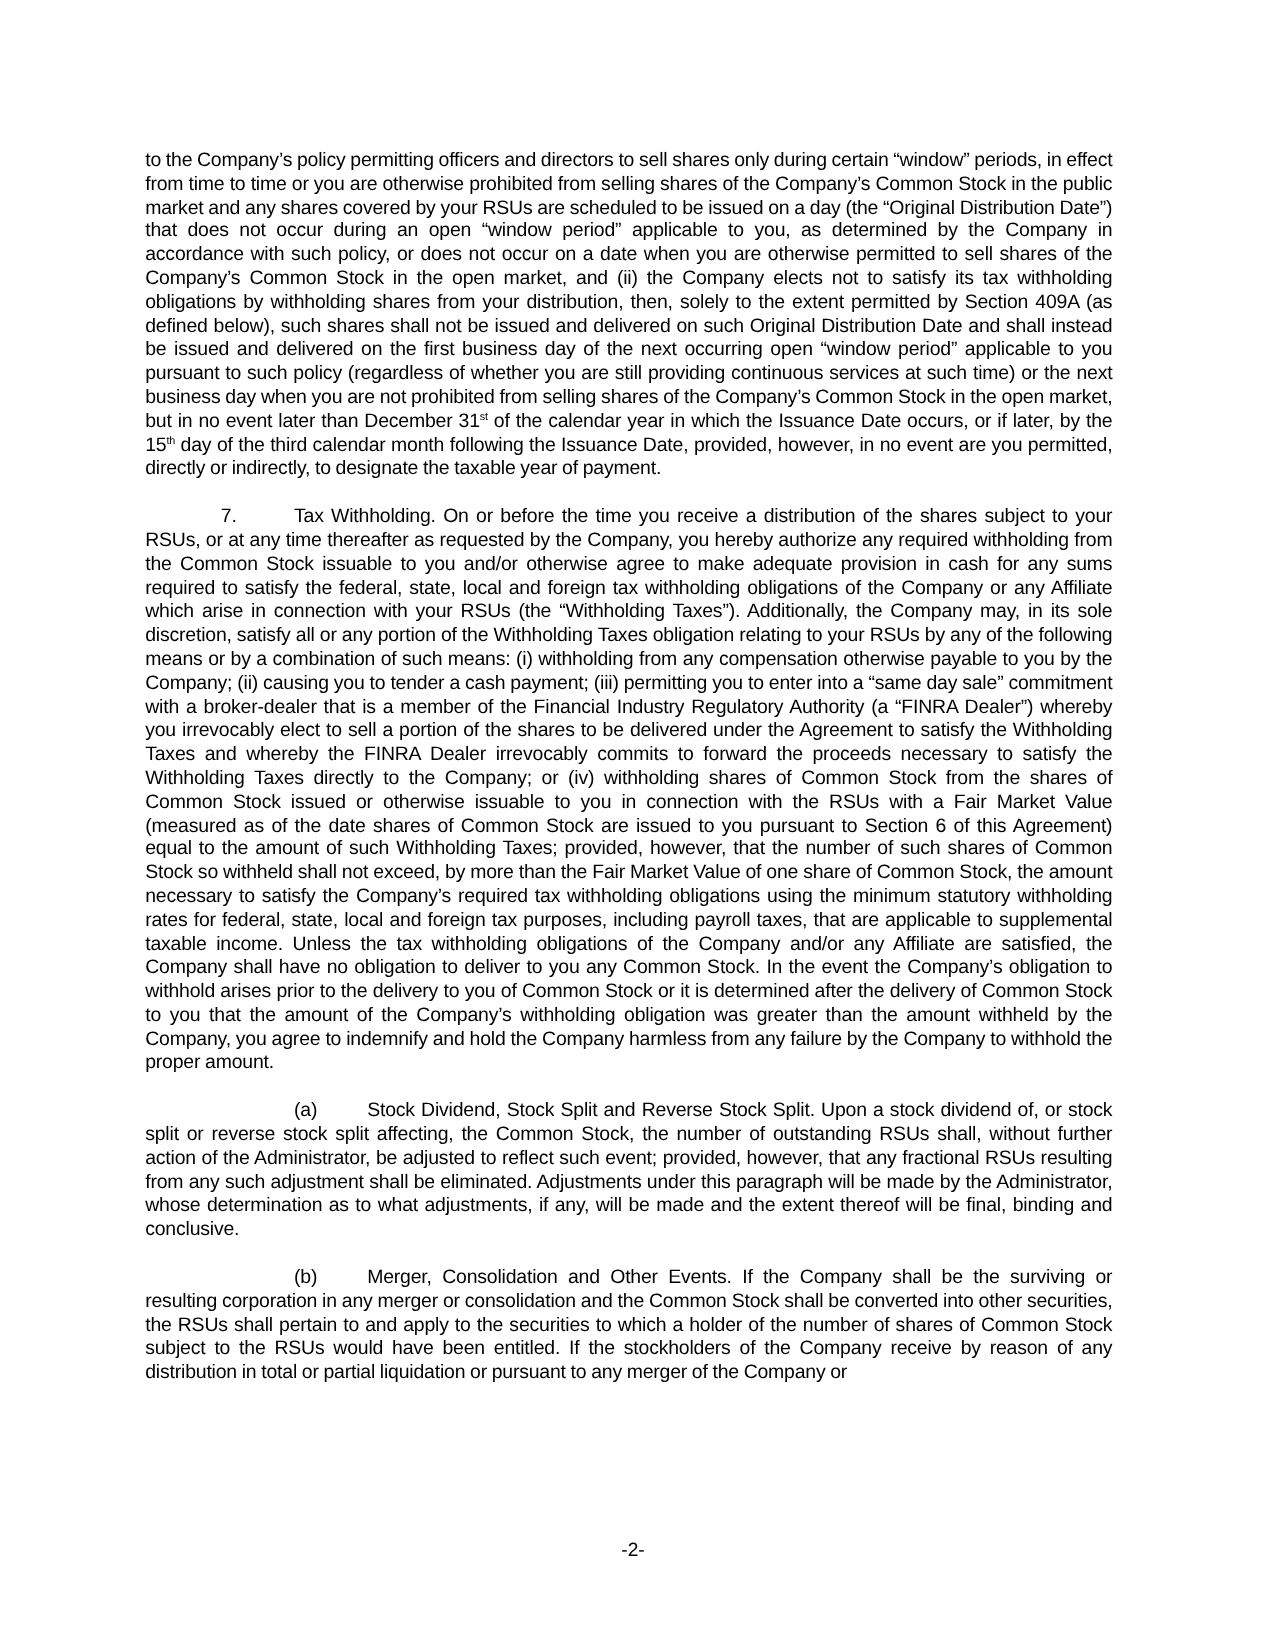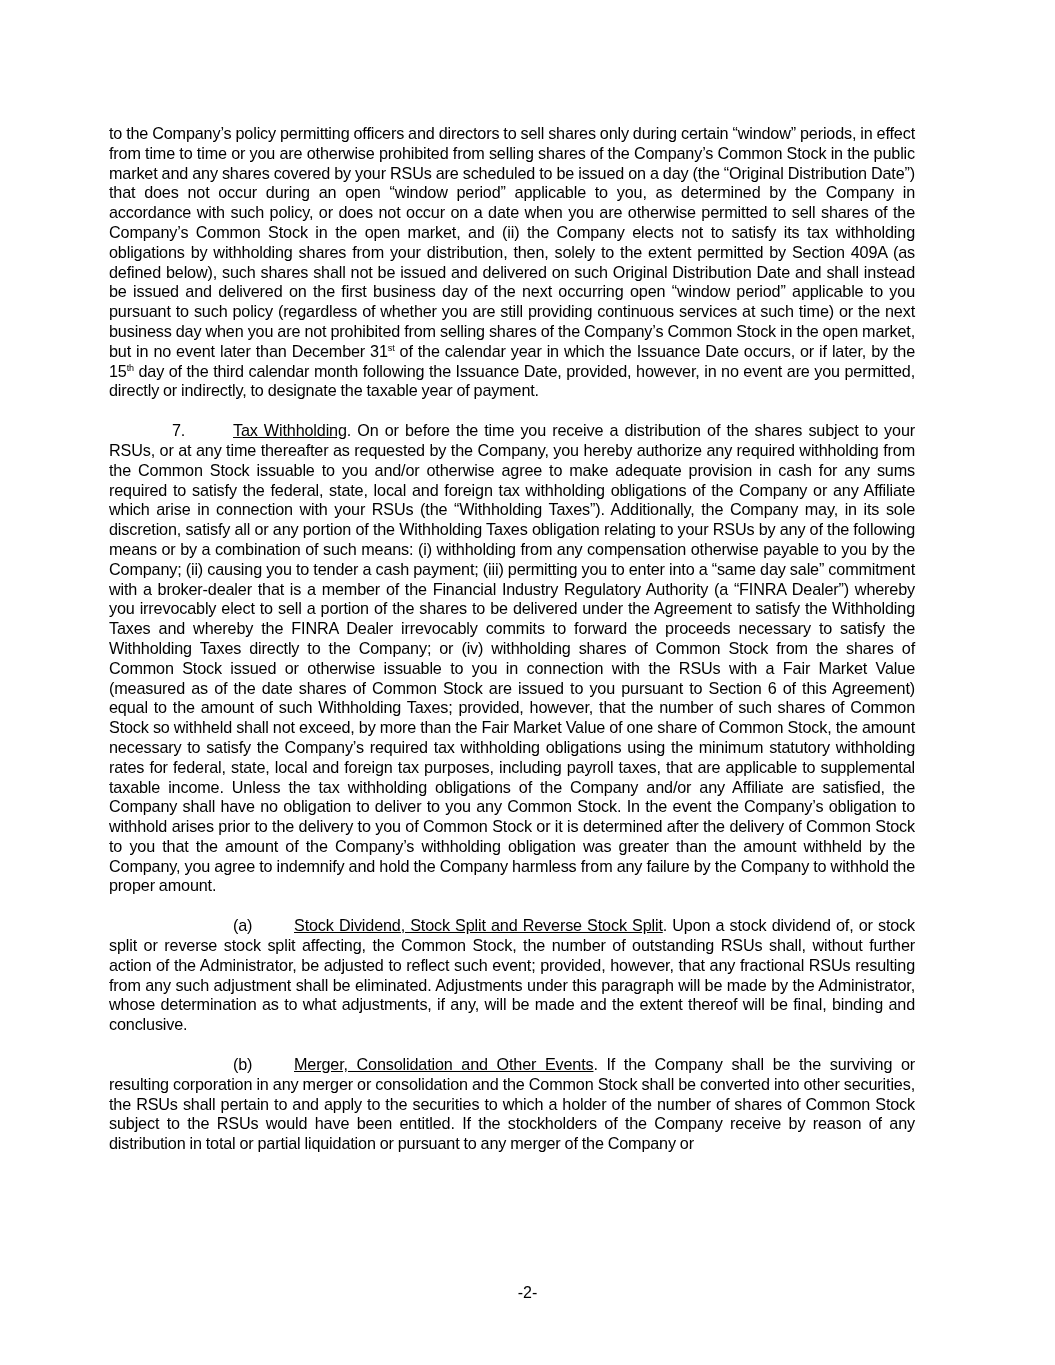--- a/index.html
+++ b/index.html
@@ -1,26 +1,26 @@
 <!DOCTYPE html>
 <html><head>
 <meta charset="utf-8">
 <style>
   html, body { margin: 0; padding: 0; background: #ffffff; }
   body { width: 1055px; height: 1365px; position: relative; overflow: hidden; }
   .page {
-    position: absolute; left: 109px; top: 124px; width: 806px;
+    position: absolute; left: 121px; top: 124px; width: 806px;
     font-family: "Liberation Sans", sans-serif; font-size: 16.2px; line-height: 19.8px;
     color: #000; text-align: justify; letter-spacing: -0.15px; word-spacing: -0.4px;
   }
   .para { margin: 0 0 20px 0; }
   .num { display: inline-block; width: 61px; }
   .ind1 { display: inline-block; width: 63px; }
   .ind2 { display: inline-block; width: 124px; }
-  .u { text-decoration: underline; }
+  .u { }
   .heading8 { margin: 0 0 20px 0; text-align: left; }
   sup { font-size: 9px; line-height: 0; vertical-align: super; }
   .footer {
     position: absolute; left: 0; width: 1055px; top: 1284px; text-align: center;
     font-family: "Liberation Sans", sans-serif; font-size: 16px; color: #000;
   }
 </style>
 </head>
 <body>
 

